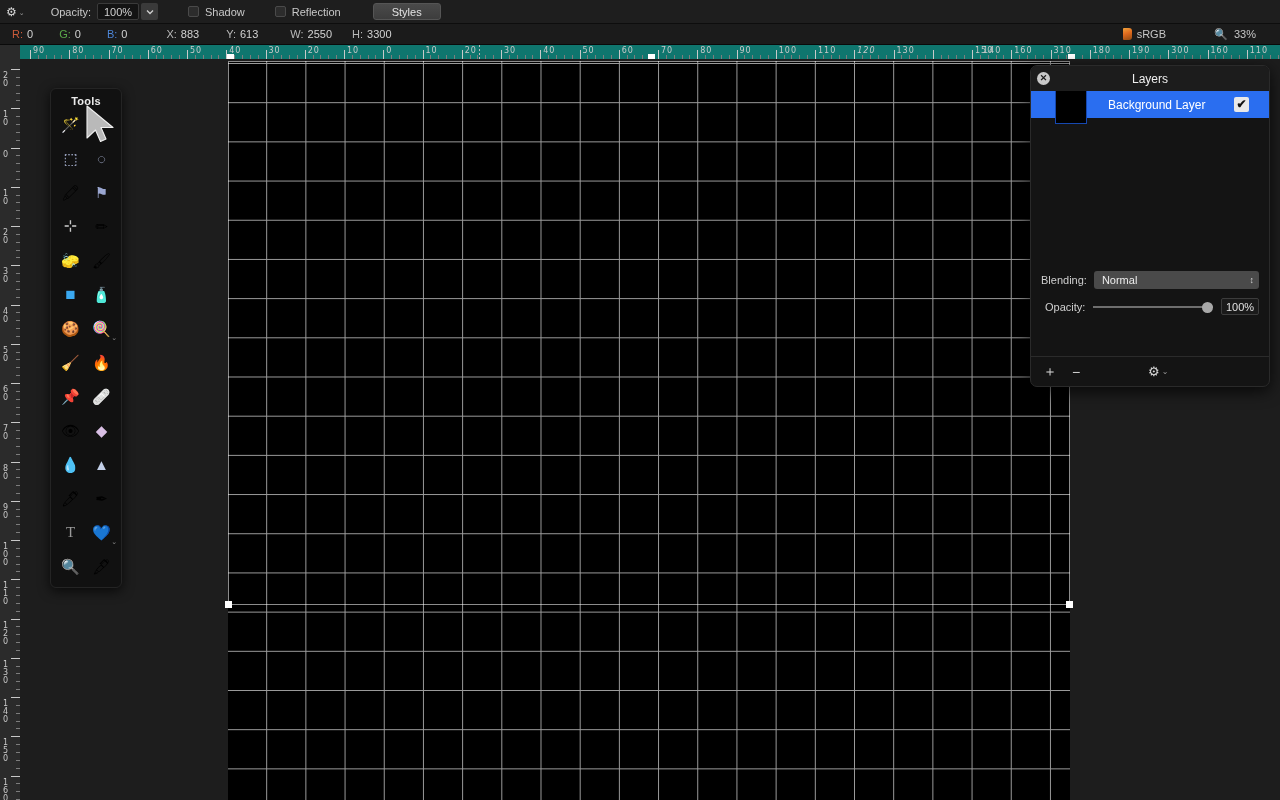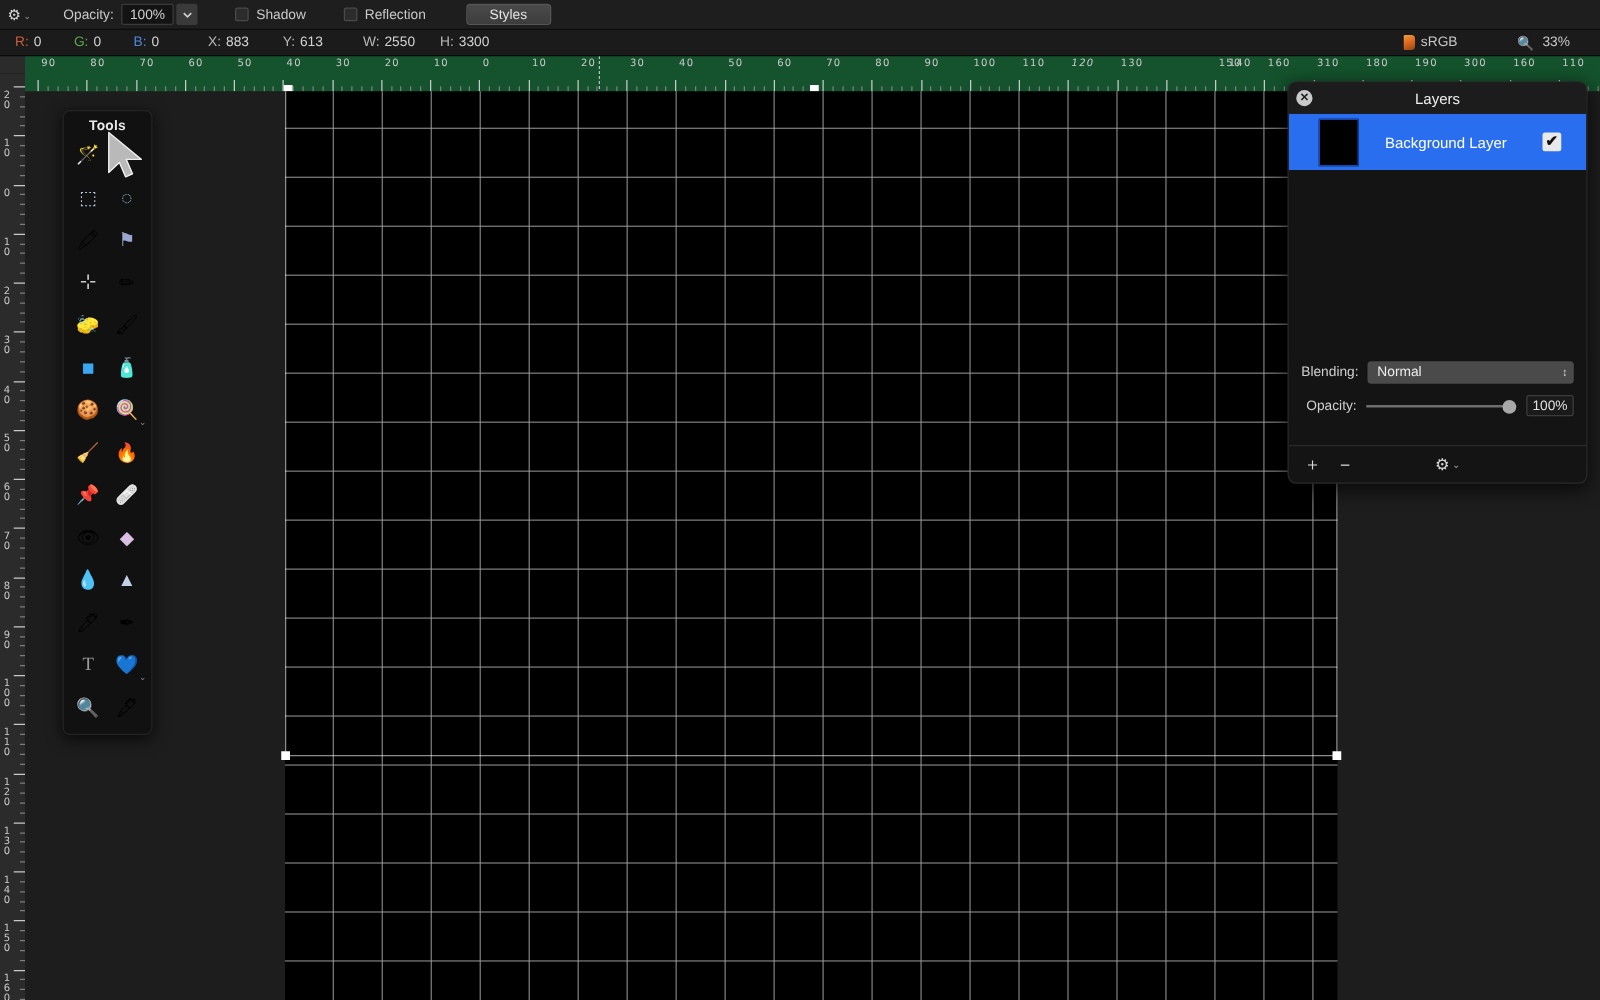--- a/index.html
+++ b/index.html
@@ -81,22 +81,22 @@
   }
   .mag-glyph { font-size: 11px; color:#bdbdbd; }
 
   
   .ruler-corner {
     position: absolute; top: 45px; left: 0; width: 20px; height: 14px;
     background: #2b2b2b;
   }
   .ruler-h {
     position: absolute; top: 45px; left: 20px;
-    width: 1260px; height: 28px;
-    background: #14532d; overflow: hidden;
+    width: 1260px; height: 14px;
+    background: #0f766e; overflow: hidden;
   }
   .ruler-v {
     position: absolute; top: 59px; left: 0;
     width: 20px; height: 741px;
     background: #2b2b2b; overflow: hidden;
   }
   .rh-tick { position: absolute; bottom: 0; width: 1px; background: #8d8d8d; }
   .rh-tick.major { height: 9px; background: #c9c9c9; }
   .rh-tick.minor { height: 4px; background: #7d7d7d; }
   .rh-num {
@@ -190,21 +190,21 @@
   }
   .layers-title { color: #efefef; font-size: 12px; }
   .close-btn {
     position: absolute; left: 6px; top: 6px;
     width: 13px; height: 13px; border-radius: 50%;
     background: #c9c9c9; color: #1b1b1b;
     font-size: 9px; line-height: 13px; text-align: center;
     cursor: pointer; font-weight: bold;
   }
   .layer-row {
-    height: 45px; background: #2a6ef0;
+    height: 27px; background: #2a6ef0;
     display: flex; align-items: center; padding: 0 20px 0 24px;
     cursor: pointer;
   }
   .layer-thumb {
     width: 32px; height: 38px; background: #000;
     border: 1px solid #1648b0;
   }
   .layer-name { flex: 1; color: #fff; font-size: 12px; margin-left: 21px; }
   .layer-check {
     width: 15px; height: 15px; background: #e9e9e9; border-radius: 2px;

